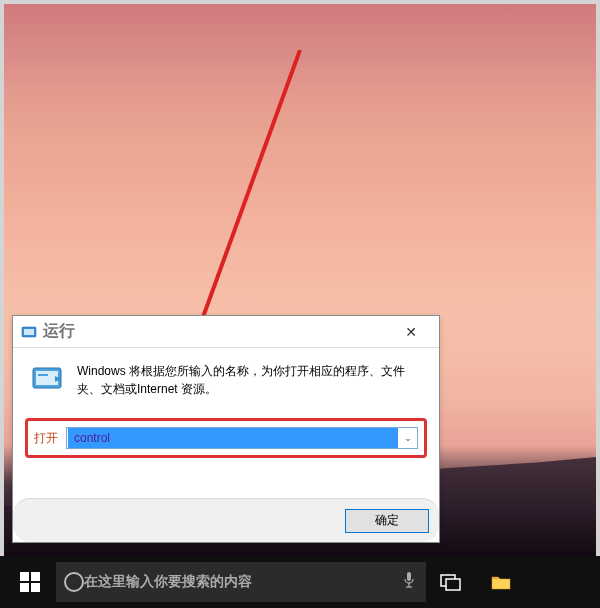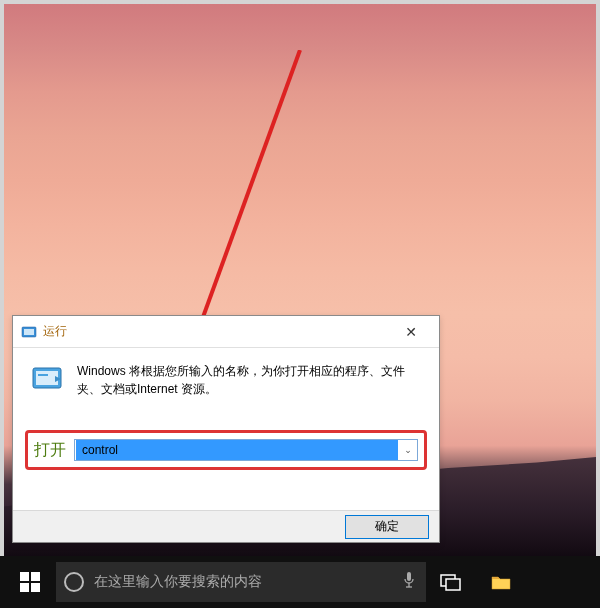--- a/index.html
+++ b/index.html
@@ -66,40 +66,41 @@
     .run-titlebar-icon {
       width: 16px;
       height: 16px;
       margin-right: 6px;
       display: flex;
       align-items: center;
       justify-content: center;
     }
     .run-titlebar-title {
       flex: 1;
-      color: #a16207;
-      font-size: 12px;
+      color: #737373;
+      font-size: 16px;
+      font-weight: bold;
     }
     .run-close-btn {
       width: 40px;
       height: 28px;
       display: flex;
       align-items: center;
       justify-content: center;
       cursor: pointer;
       font-size: 14px;
       color: #333;
     }
     .run-body {
       padding: 14px 18px 8px 18px;
     }
     .run-desc-row {
       display: flex;
       gap: 12px;
-      margin-bottom: 32px;
+      margin-bottom: 20px;
     }
     .run-icon-big {
       width: 34px;
       height: 34px;
       flex-shrink: 0;
       display: flex;
       align-items: center;
       justify-content: center;
     }
     .run-desc-text {
@@ -111,65 +112,66 @@
     .run-input-row {
       display: flex;
       align-items: center;
       gap: 8px;
       border: 3px solid #d33;
       border-radius: 4px;
       padding: 6px 6px;
       margin: 0 -6px;
     }
     .run-open-label {
-      font-size: 16px;
-      color: #4d7c0f;
+      font-size: 12px;
+      color: #c2410c;
       white-space: nowrap;
     }
     .run-input-combo {
       flex: 1;
       display: flex;
       align-items: center;
       border: 1px solid #7ca8d8;
       background: #fff;
       height: 22px;
     }
     .run-input {
       flex: 1;
       border: none;
       outline: none;
       padding: 2px 6px;
       font-size: 12px;
       background: #3399ff;
-      color: #000000;
+      color: #4c1d95;
       height: 20px;
       margin: 1px;
     }
     .run-input-dd {
       width: 18px;
       display: flex;
       align-items: center;
       justify-content: center;
       font-size: 9px;
       color: #555;
       cursor: pointer;
     }
     .run-footer {
       position: absolute;
       bottom: 0;
       left: 0;
       right: 0;
-      height: 32px;
+      height: 44px;
       background: #f0f0f0;
       border-top: 1px solid #d9d9d9;
       display: flex;
       align-items: center;
       justify-content: flex-end;
       padding: 0 10px;
       gap: 8px;
+      border-radius: 17px;
     }
     .run-btn {
       min-width: 84px;
       height: 24px;
       border: 1px solid #adadad;
       background: #e1e1e1;
       font-size: 12px;
       color: #000;
       cursor: pointer;
     }
@@ -203,21 +205,21 @@
       justify-content: center;
       cursor: pointer;
     }
     .search-box {
       height: 40px;
       width: 370px;
       background: #2b2b2b;
       display: flex;
       align-items: center;
       padding: 0 8px;
-      gap: 10px;
+      font-weight: bold;
     }
     .cortana-circle {
       width: 20px;
       height: 20px;
       border: 2px solid #bbb;
       border-radius: 50%;
     }
     .search-placeholder {
       color: #aaa;
       font-size: 14px;

